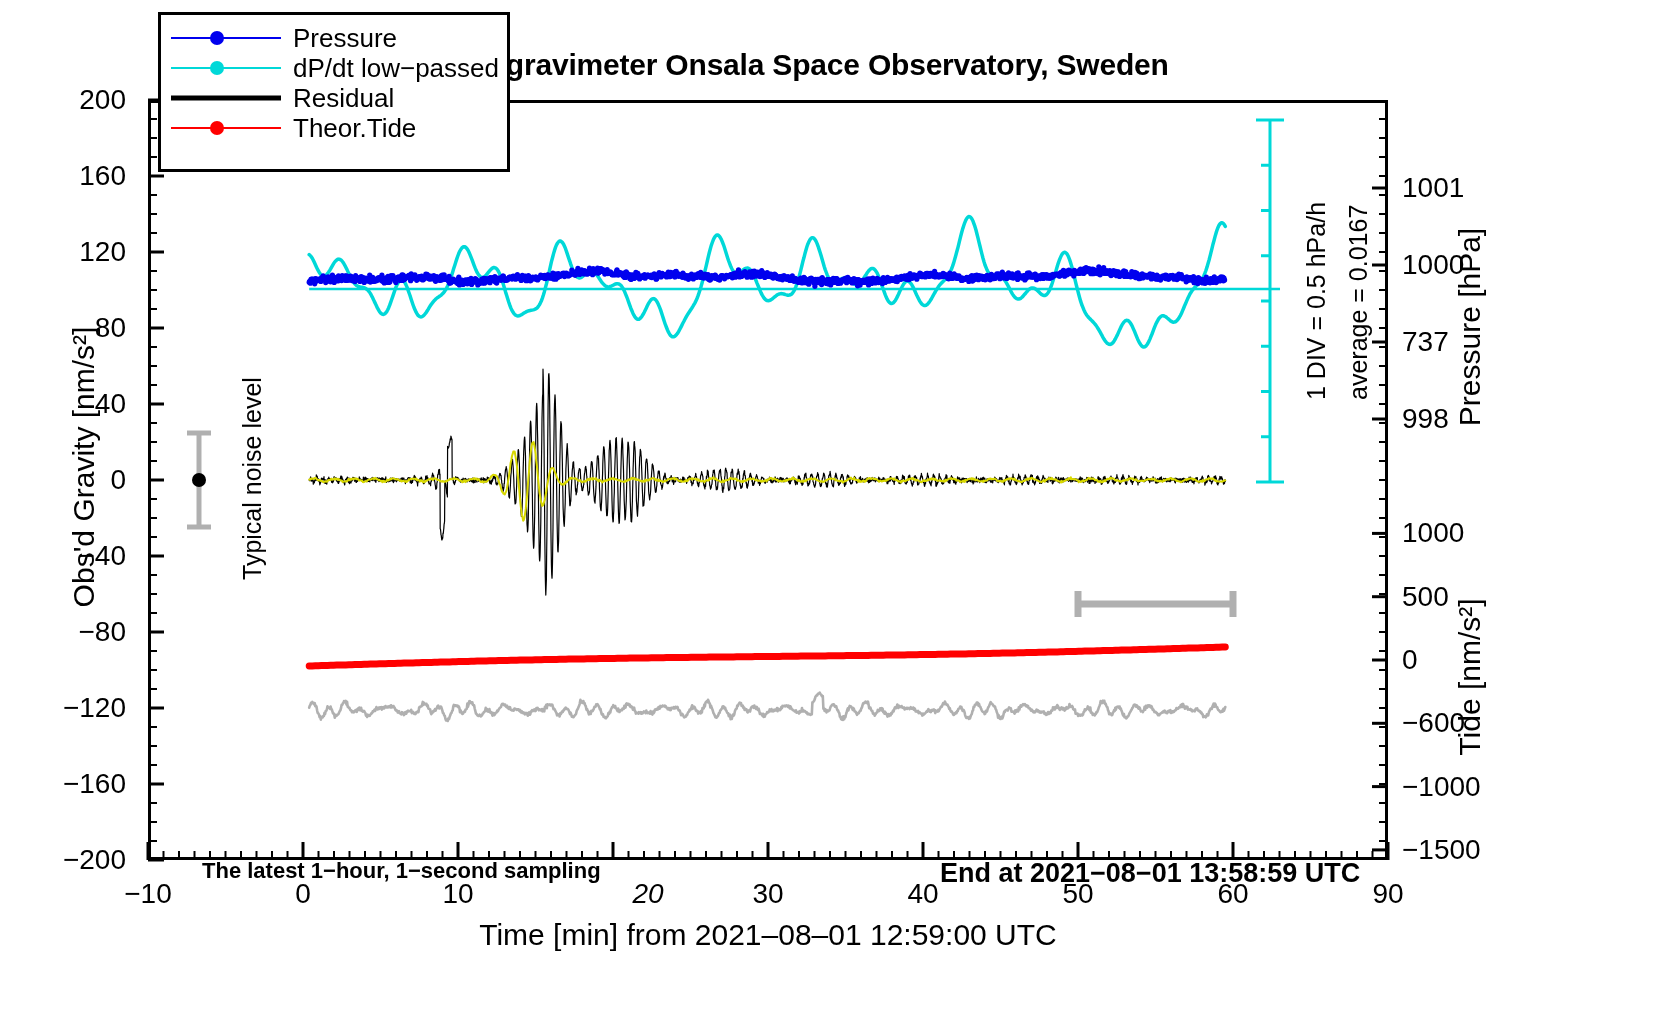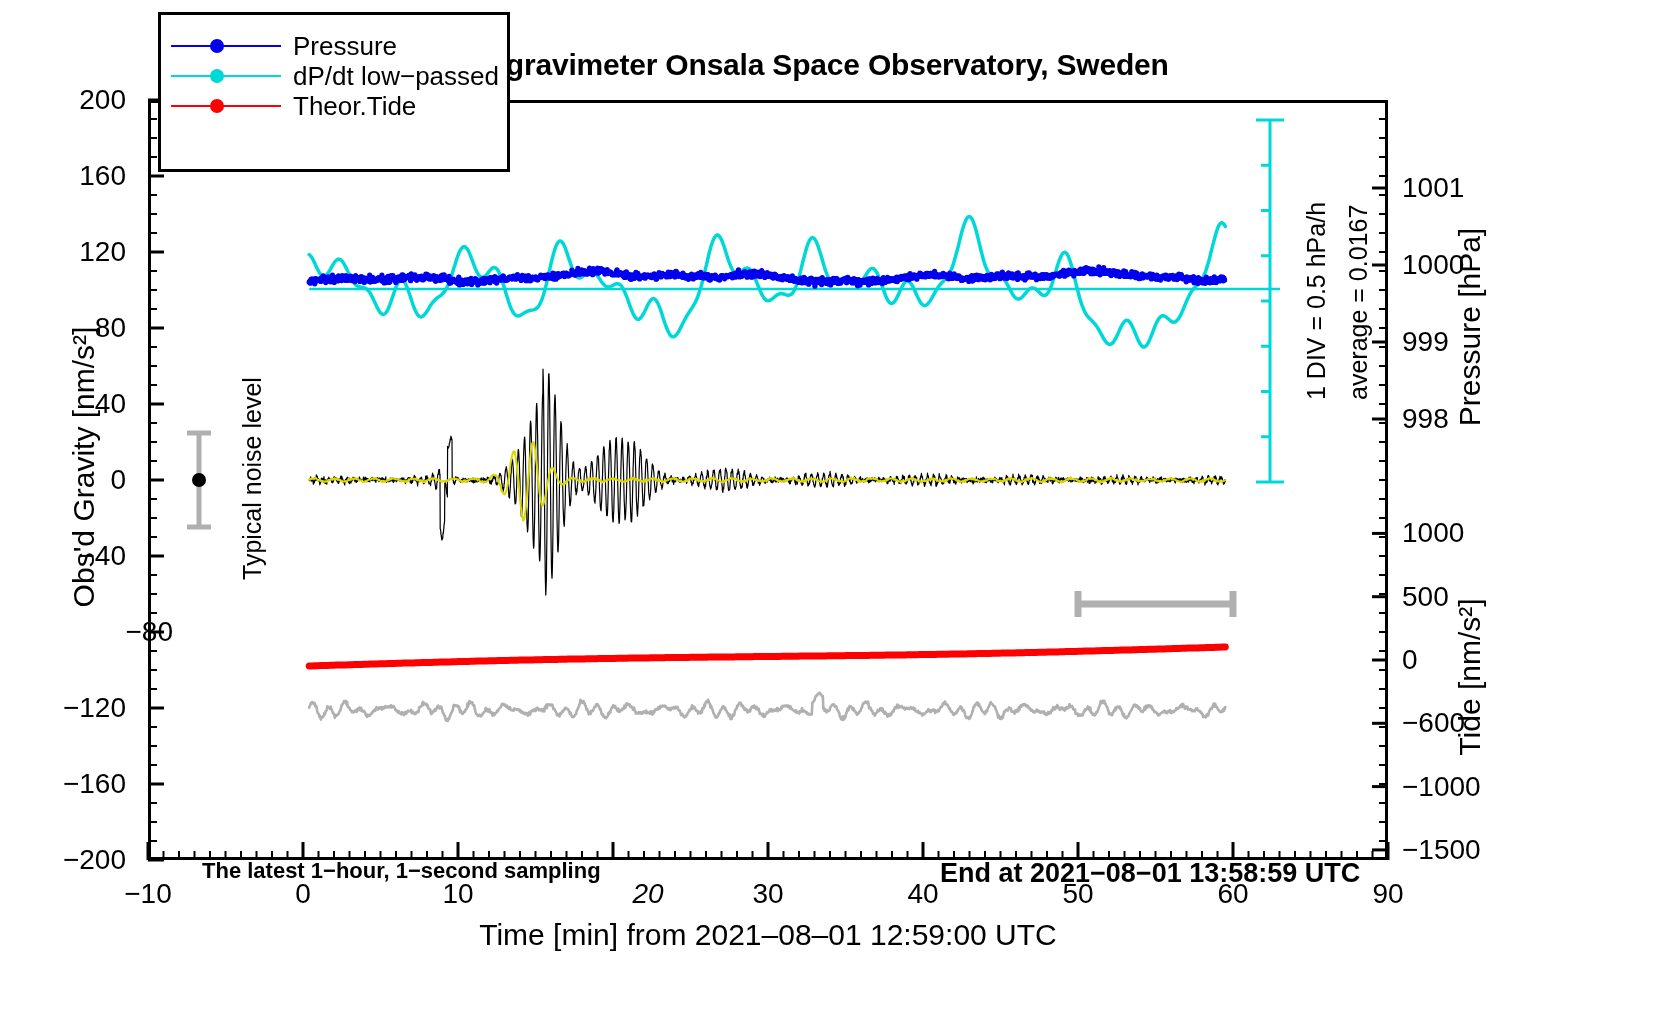--- a/index.html
+++ b/index.html
@@ -23,21 +23,21 @@
                transform:rotate(-90deg);transform-origin:center center;
                font-size:30px;}
   #xlabel{left:148px;top:918px;width:1240px;text-align:center;font-size:30px;}
   .tick-label{position:absolute;font-size:28px;white-space:nowrap;}
   .ytl{right:0;text-align:right;transform:translateY(-50%);}
   .ytr{left:0;text-align:left;transform:translateY(-50%);}
   .xtl{transform:translateX(-50%);}
   
   #legend{left:158px;top:12px;width:352px;height:160px;
           border:3px solid #000;background:#fff;box-sizing:border-box;
-          padding:16px 0 0 0;}
+          padding:8px 0 0 0;}
   .leg-row{display:flex;align-items:center;height:30px;margin:0 0 0 10px;}
   .leg-sym{width:110px;height:20px;position:relative;flex:none;}
   .leg-line{position:absolute;left:0;top:50%;width:110px;transform:translateY(-50%);}
   .leg-dot{position:absolute;left:46px;top:50%;width:14px;height:14px;
            border-radius:50%;transform:translate(-50%,-50%);}
   .leg-txt{font-size:26px;margin-left:12px;white-space:nowrap;}
   
   .rot-ann{position:absolute;transform:rotate(-90deg);
            transform-origin:left top;font-size:25px;white-space:nowrap;}
   #note-latest{left:186px;top:858px;font-size:22px;font-weight:bold;white-space:nowrap;margin-left:16px;}
@@ -1760,20 +1760,26 @@
     </div>
     <div class="leg-row">
       <div class="leg-sym">
         <div class="leg-line" style="border-top: 2px solid rgb(0, 216, 216);"></div>
         <div class="leg-dot" style="background: rgb(0, 216, 216);"></div>
       </div>
       <div class="leg-txt">dP/dt low−passed</div>
     </div>
     <div class="leg-row">
       <div class="leg-sym">
+        <div class="leg-line" style="border-top: 5px solid rgb(0, 0, 0);"></div>
+      </div>
+      <div class="leg-txt">Residual</div>
+    </div>
+    <div class="leg-row">
+      <div class="leg-sym">
         <div class="leg-line" style="border-top: 2px solid rgb(255, 0, 0);"></div>
         <div class="leg-dot" style="background: rgb(255, 0, 0);"></div>
       </div>
       <div class="leg-txt">Theor.Tide</div>
     </div>
   </div>
 
 <div class="abs ylabel-left">Obs'd Gravity [nm/s²]</div>
 <div class="abs ylabel-right-p">Pressure [hPa]</div>
 <div class="abs ylabel-right-t">Tide [nm/s²]</div>
@@ -1786,35 +1792,35 @@
 <div class="abs" id="note-latest">The latest 1−hour, 1−second sampling</div>
 <div class="abs" id="note-end">End at 2021−08−01 13:58:59 UTC</div>
 
 <div class="tick-label ytl" style="left: 0px; width: 126px; top: 100px;">200</div>
 <div class="tick-label ytl" style="left: 0px; width: 126px; top: 176px;">160</div>
 <div class="tick-label ytl" style="left: 0px; width: 126px; top: 252px;">120</div>
 <div class="tick-label ytl" style="left: 0px; width: 126px; top: 328px;">80</div>
 <div class="tick-label ytl" style="left: 0px; width: 126px; top: 404px;">40</div>
 <div class="tick-label ytl" style="left: 0px; width: 126px; top: 480px;">0</div>
 <div class="tick-label ytl" style="left: 0px; width: 126px; top: 556px;">−40</div>
-<div class="tick-label ytl" style="left: 0px; width: 126px; top: 632px; padding-left: 47px;">−80</div>
+<div class="tick-label ytl" style="left: 0px; width: 126px; top: 632px;">−80</div>
 <div class="tick-label ytl" style="left: 0px; width: 126px; top: 708px;">−120</div>
 <div class="tick-label ytl" style="left: 0px; width: 126px; top: 784px;">−160</div>
 <div class="tick-label ytl" style="left: 0px; width: 126px; top: 860px;">−200</div>
 <div class="tick-label xtl" style="left: 148px; top: 878px;">−10</div>
 <div class="tick-label xtl" style="left: 303px; top: 878px;">0</div>
 <div class="tick-label xtl" style="left: 458px; top: 878px;">10</div>
 <div class="tick-label xtl" style="left: 648px; top: 878px; font-style: italic;">20</div>
 <div class="tick-label xtl" style="left: 768px; top: 878px;">30</div>
 <div class="tick-label xtl" style="left: 923px; top: 878px;">40</div>
 <div class="tick-label xtl" style="left: 1078px; top: 878px;">50</div>
 <div class="tick-label xtl" style="left: 1233px; top: 878px;">60</div>
 <div class="tick-label xtl" style="left: 1388px; top: 878px;">90</div>
 <div class="tick-label ytr" style="left: 1402px; top: 188px;">1001</div>
 <div class="tick-label ytr" style="left: 1402px; top: 265px;">1000</div>
-<div class="tick-label ytr" style="left: 1402px; top: 342px;">999</div>
+<div class="tick-label ytr" style="left: 1402px; top: 342px;">737</div>
 <div class="tick-label ytr" style="left: 1402px; top: 419px;">998</div>
 <div class="tick-label ytr" style="left: 1402px; top: 533.4px;">1000</div>
 <div class="tick-label ytr" style="left: 1402px; top: 596.7px;">500</div>
 <div class="tick-label ytr" style="left: 1402px; top: 660px;">0</div>
 <div class="tick-label ytr" style="left: 1402px; top: 723.3px;">−600</div>
 <div class="tick-label ytr" style="left: 1402px; top: 786.6px; text-align: center;">−1000</div>
 <div class="tick-label ytr" style="left: 1402px; top: 849.9px;">−1500</div>
 
 </body></html>

